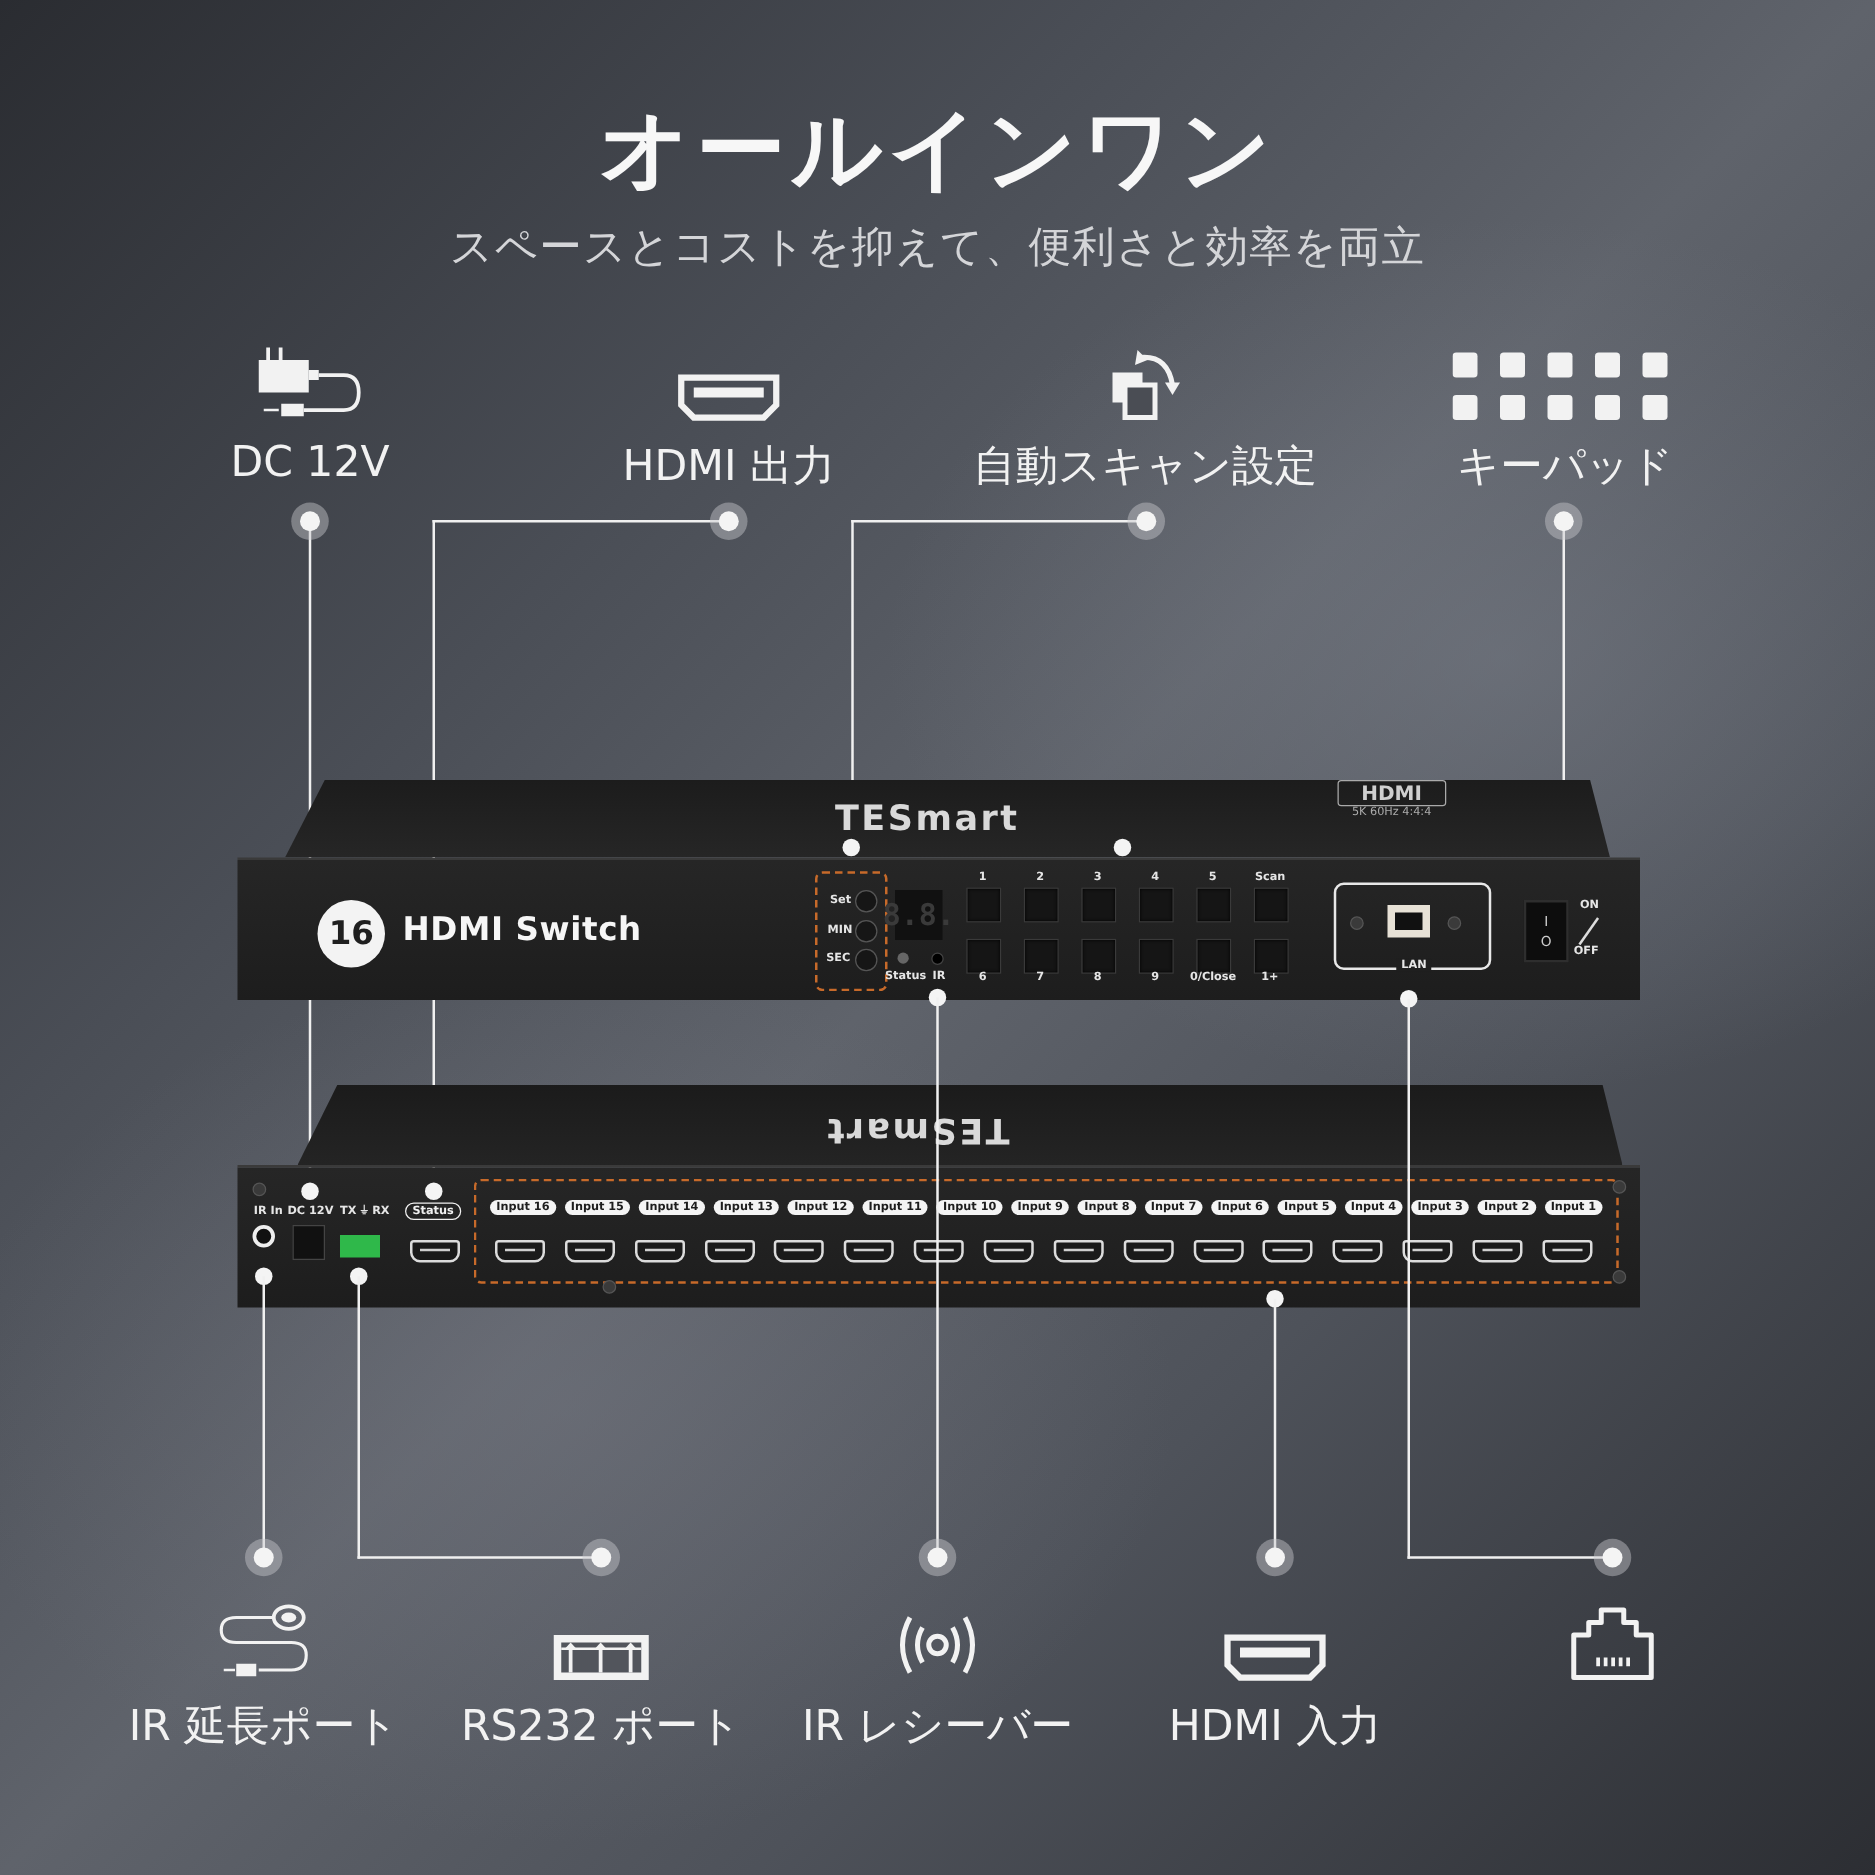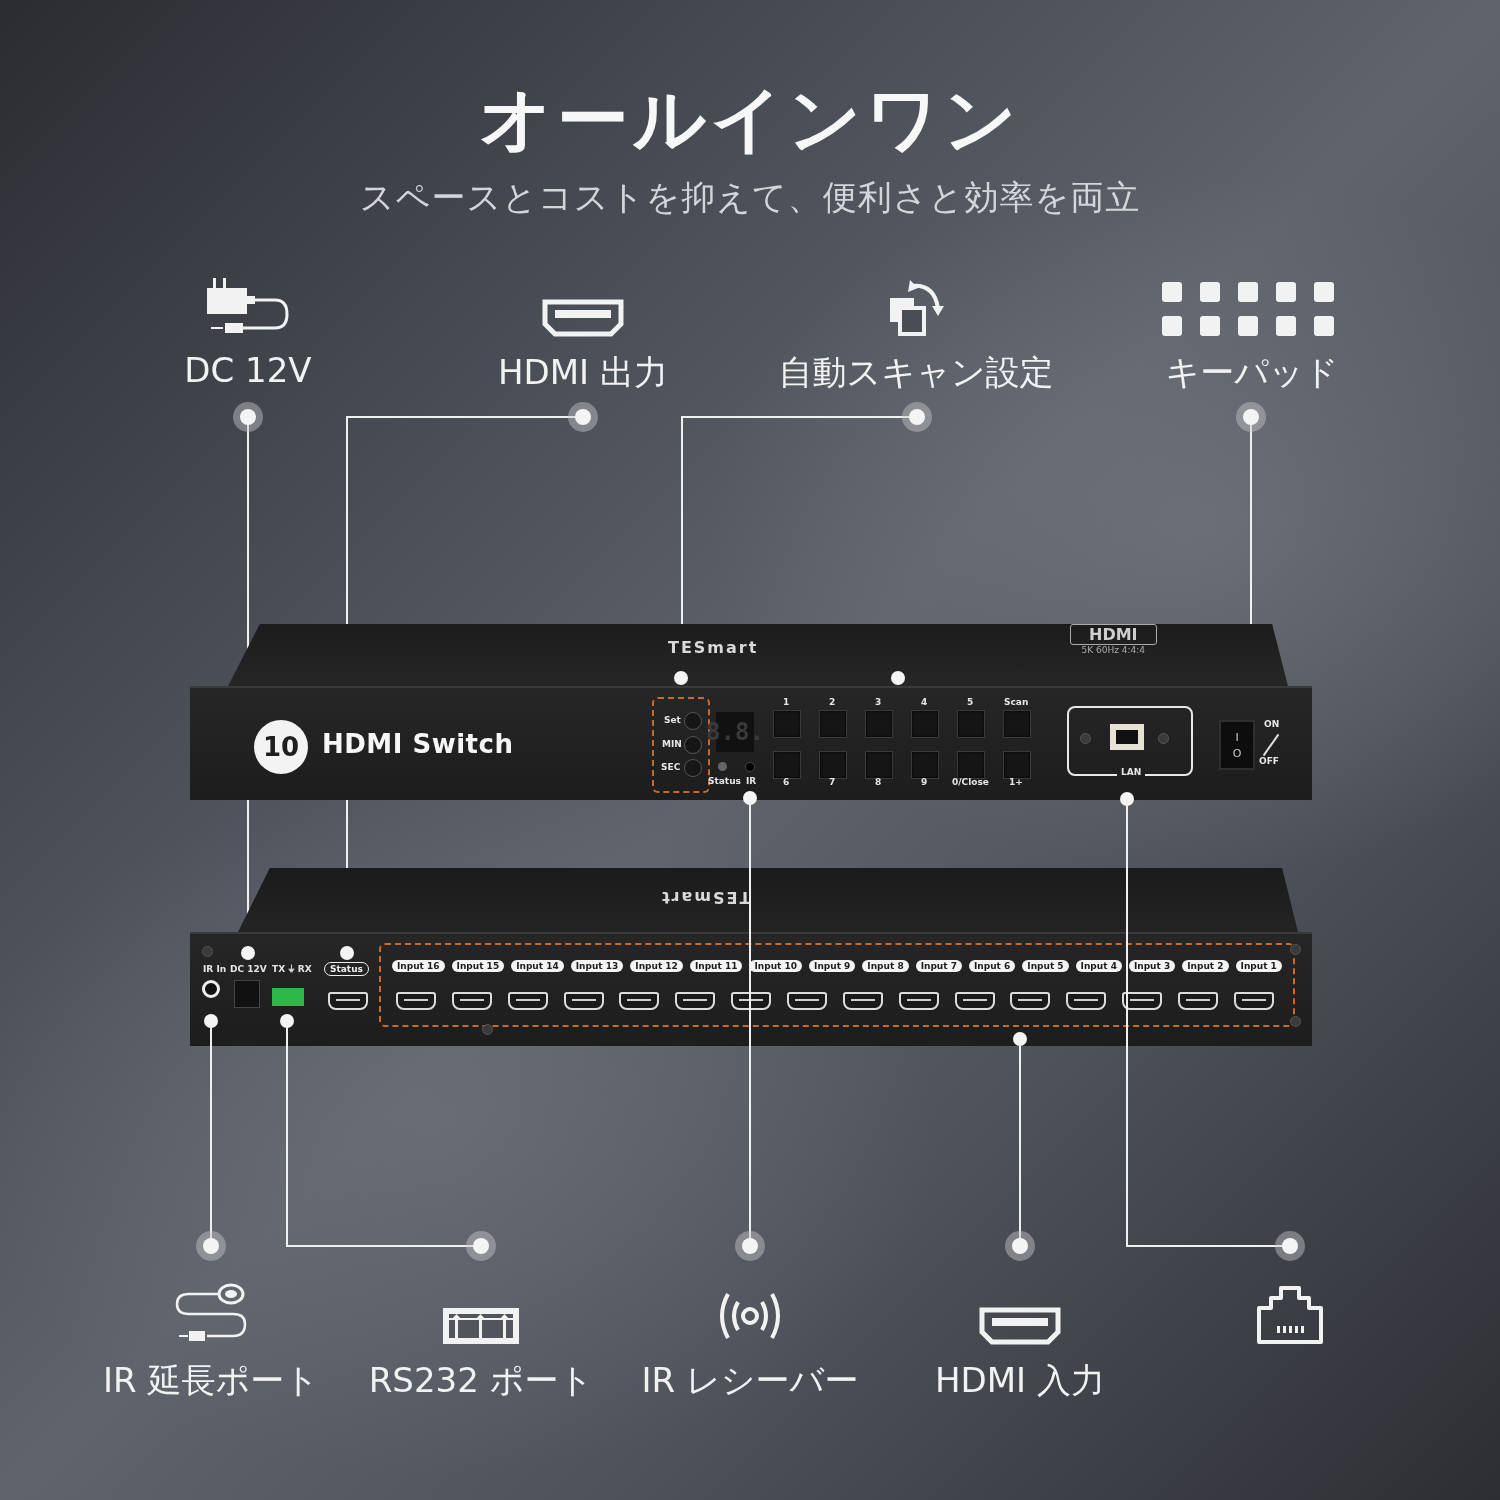--- a/index.html
+++ b/index.html
@@ -54,21 +54,21 @@
     left:190px; top:932px; width:1122px; height:112px;
     background:linear-gradient(180deg,#262626,#1d1d1d);
     border-top:2px solid #3a3a3a;
   }
   .logo16 {
     left:254px; top:720px; width:54px; height:54px; border-radius:50%;
     background:#f3f3f3; color:#1f1f1f; font-weight:bold; font-size:26px;
     display:flex; align-items:center; justify-content:center;
   }
   .brand-text { left:322px; top:729px; font-size:26px; font-weight:bold; color:#f6f6f6; letter-spacing:0.5px; }
-  .tesmart { font-size:16px; font-weight:bold; color:#d9d9d9; letter-spacing:2px; }
+  .tesmart { font-size:28px; font-weight:bold; color:#d9d9d9; letter-spacing:2px; }
   .hdmi-badge { font-size:16px; font-weight:bold; color:#cfcfcf; border:1px solid #aaa; border-radius:3px; padding:0 18px; }
   .dashed-box { border:2px dashed #c76a2a; border-radius:6px; }
   .small-lbl { font-size:9px; font-weight:bold; color:#e6e6e6; font-family:"DejaVu Sans", sans-serif; }
   .rbtn { width:16px; height:16px; border-radius:50%; border:1.5px solid #555; background:#161616; }
   .key { width:26px; height:26px; background:#151515; border:1px solid #3a3a3a; box-shadow: inset 0 0 3px #000; }
   .seg { width:38px; height:40px; background:#111; color:#3a3a3a; font-family:"DejaVu Sans Mono", monospace; font-size:24px; font-weight:bold; display:flex; align-items:center; justify-content:center; }
   .lan-box { border:2px solid #e8e8e8; border-radius:8px; }
   .rj45 { width:34px; height:26px; background:#e7e1d6; display:flex; align-items:center; justify-content:center; }
   .rj45::after { content:""; width:22px; height:14px; background:#111; }
   .switch { width:32px; height:46px; background:#0d0d0d; border:2px solid #2e2e2e; color:#ccc; font-size:11px; display:flex; flex-direction:column; align-items:center; justify-content:center; gap:3px; }
@@ -152,21 +152,21 @@
 <div class="abs dot" style="left:917px; top:417px;"></div>
 <div class="abs dot" style="left:1251px; top:417px;"></div>
 
 <div class="abs dev-top-front"></div>
 <div class="abs tesmart" style="left:668px; top:638px;">TESmart</div>
 <div class="abs" style="left:1070px; top:624px; text-align:center;">
   <div class="hdmi-badge">HDMI</div>
   <div style="font-size:9px; color:#aaa;">5K 60Hz 4:4:4</div>
 </div>
 <div class="abs dev-front"></div>
-<div class="abs logo16">10</div>
+<div class="abs logo16">16</div>
 <div class="abs brand-text">HDMI Switch</div>
 
 <div class="abs dashed-box" style="left:652px; top:697px; width:54px; height:92px;"></div>
 <div class="abs small-lbl" style="left:664px; top:715px;">Set</div>
 <div class="abs rbtn" style="left:684px; top:712px;"></div>
 <div class="abs small-lbl" style="left:662px; top:739px;">MIN</div>
 <div class="abs rbtn" style="left:684px; top:736px;"></div>
 <div class="abs small-lbl" style="left:661px; top:762px;">SEC</div>
 <div class="abs rbtn" style="left:684px; top:759px;"></div>
 

